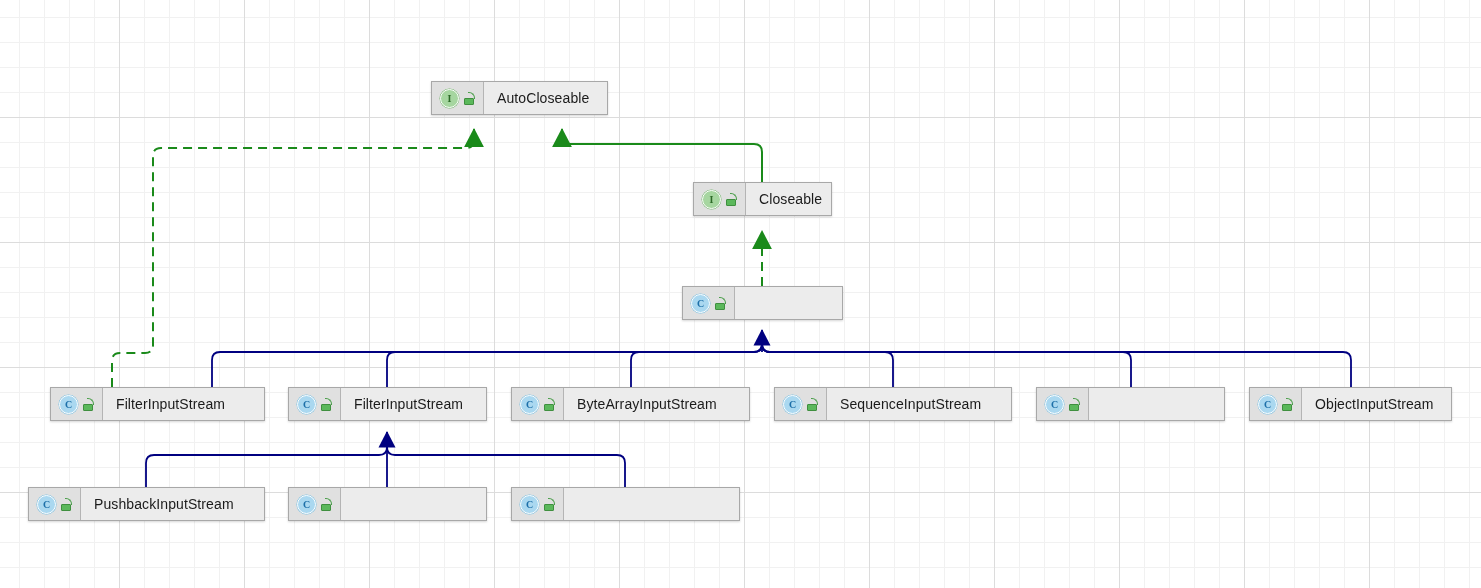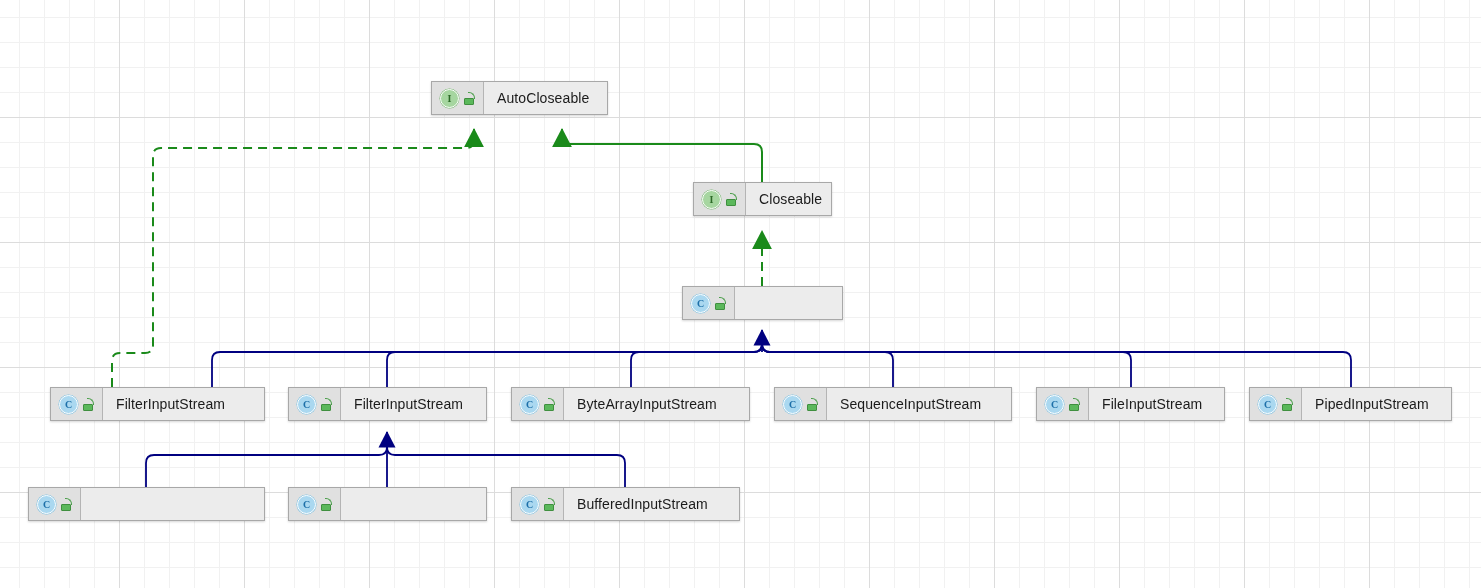--- a/index.html
+++ b/index.html
@@ -261,58 +261,57 @@
   </div>
 
   <div class="uml-node" style="left:1036px; top:387px; width:189px;">
     <div class="node-gutter">
       <span class="ico-class">C</span>
       <span class="ico-lock">
         <span class="lock-shackle"></span>
           <span class="lock-body"></span>
       </span>
     </div>
-    <div class="node-label">FileInputStream</div>
   </div>
 
   <div class="uml-node" style="left:1249px; top:387px; width:203px;">
     <div class="node-gutter">
       <span class="ico-class">C</span>
       <span class="ico-lock">
         <span class="lock-shackle"></span>
           <span class="lock-body"></span>
       </span>
     </div>
-    <div class="node-label">PipedInputStream</div>
+    <div class="node-label">ObjectInputStream</div>
   </div>
 
   <div class="uml-node" style="left:28px; top:487px; width:237px;">
     <div class="node-gutter">
       <span class="ico-class">C</span>
       <span class="ico-lock">
         <span class="lock-shackle"></span>
           <span class="lock-body"></span>
       </span>
     </div>
+    <div class="node-label">PushbackInputStream</div>
   </div>
 
   <div class="uml-node" style="left:288px; top:487px; width:199px;">
     <div class="node-gutter">
       <span class="ico-class">C</span>
       <span class="ico-lock">
         <span class="lock-shackle"></span>
           <span class="lock-body"></span>
       </span>
     </div>
   </div>
 
   <div class="uml-node" style="left:511px; top:487px; width:229px;">
     <div class="node-gutter">
       <span class="ico-class">C</span>
       <span class="ico-lock">
         <span class="lock-shackle"></span>
           <span class="lock-body"></span>
       </span>
     </div>
-    <div class="node-label">BufferedInputStream</div>
   </div>
 
 </div>
 
 </body></html>

